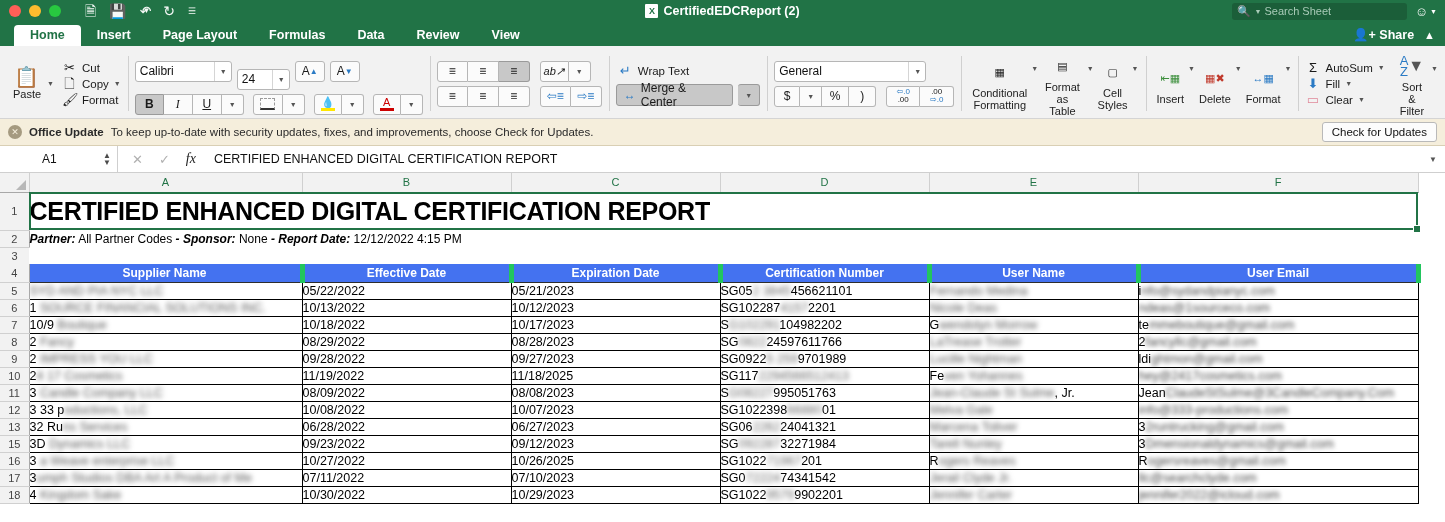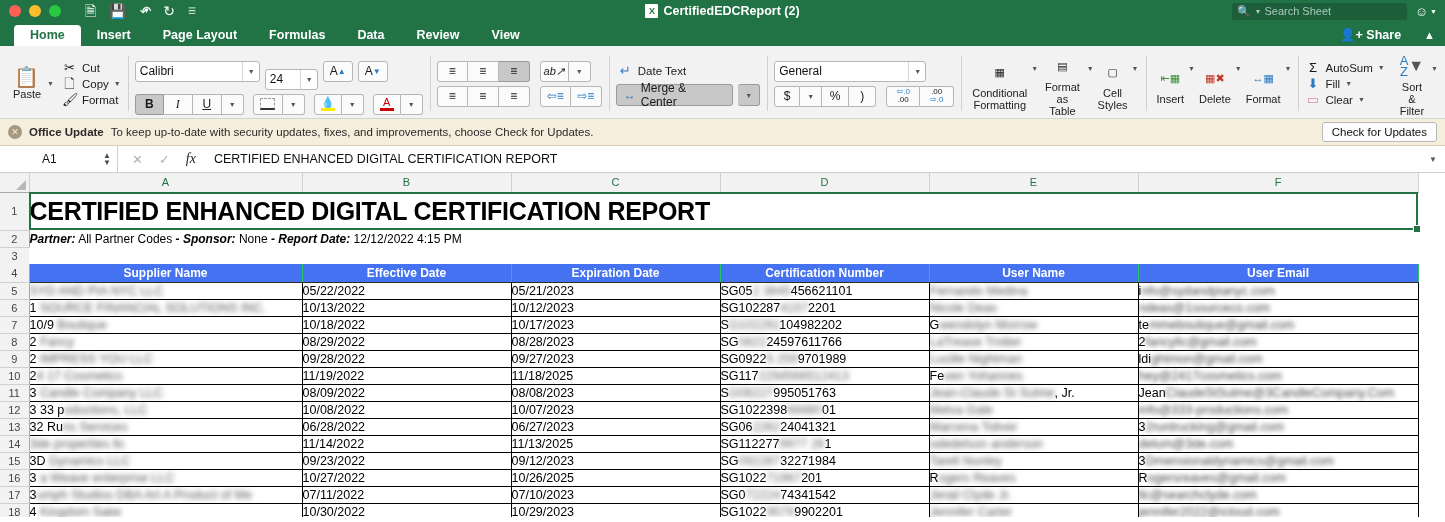--- a/index.html
+++ b/index.html
@@ -50,21 +50,21 @@
   .smiley { color: #ffffff; font-size: 13px; display:flex; align-items:center; gap:2px; }
 
   
   .tabbar { height: 24px; background: #217346; display: flex; align-items: flex-end; position: relative; }
   .tab {
     color: #ffffff; font-size: 12.5px; font-weight: bold;
     padding: 3px 16px 4px 16px; cursor: default; white-space: nowrap;
   }
   .tab.active { background: #ffffff; color: #217346; border-radius: 4px 4px 0 0; }
   .share-area {
-    margin-left: auto; display: flex; align-items: center; gap: 23px;
+    margin-left: auto; display: flex; align-items: center; gap: 10px;
     padding: 0 10px 4px 0; color: #ffffff; font-size: 12.5px; font-weight: bold;
   }
 
   
   .ribbon {
     height: 73px; background: #f2f2f2;
     border-bottom: 1px solid #d4d4d4;
     display: flex; align-items: stretch;
     padding: 3px 0 0 0;
   }
@@ -185,21 +185,21 @@
   .sel-outline::after {
     content: ""; position: absolute; right: -3px; bottom: -3px;
     width: 6px; height: 6px; background: #217346; border: 1px solid #fff;
   }
   .subcell { font-size: 12px; color: #000; white-space: nowrap; padding-left: 4px; }
   .subcell b { font-weight: bold; font-style: italic; }
 
   .hdrcell {
     background: #4472f0; color: #ffffff; font-weight: bold;
     font-size: 12px; text-align: center; height: 18px;
-    border-right: 1px solid #22c55e; border-bottom: 1px solid #2d2d2d;
+    border-right: 5px solid #22c55e; border-bottom: 1px solid #2d2d2d;
   }
 
   
   .blur { filter: blur(2.6px); color: #5a5a5a; }
   .blur-mid { filter: blur(2.2px); color: #4a4a4a; }
   .partial .clear { filter: none; color: #000; }
   .partial .hid { filter: blur(2.8px); color: #6a6a6a; }
 </style>
 </head>
 <body>
@@ -270,21 +270,21 @@
       <div class="srow">
         <span class="gi">🖌</span>
         <span>Format</span>
       </div>
     </div>
   </div>
 
   <div class="rgroup">
     <div class="rowpair">
       <div class="hrow">
-        <div class="ctrl" style="width:125px;">
+        <div class="ctrl" style="width:97px;">
           <span>Calibri</span>
           <span class="dd">▼</span>
         </div>
         <div class="ctrl" style="width:53px;margin-top:16px;">
           <span>24</span>
           <span class="dd">▼</span>
         </div>
         <div class="btn" style="width:30px;">
           <span>A</span>
             <span style="color:#2a7ac4;font-size:8px;">▲</span>
@@ -359,21 +359,21 @@
           <div class="btn" style="width:31px;color:#2a7ac4;">⇨≡</div>
         </div>
       </div>
     </div>
   </div>
 
   <div class="rgroup">
     <div class="rowpair">
       <div class="srow" style="padding:3px 2px;">
         <span class="gi" style="color:#2a7ac4;">↵</span>
-        <span>Date Text</span>
+        <span>Wrap Text</span>
       </div>
       <div class="hrow">
         <div class="btn on" style="height:22px;padding:0 7px;">
           <span class="gi" style="color:#2a7ac4;">↔</span>
           <span style="margin-left:5px;">Merge &amp; Center</span>
         </div>
         <div class="btn on" style="width:15px;height:22px;border-left:0;">
             <span class="caret">▼</span>
           </div>
       </div>
@@ -616,29 +616,20 @@
         <tr style="height: 17px;">
           <td class="rowhdr">13</td>
           <td class="cell"><span>32 Ru</span><span class="blur">ns Services</span></td>
           <td class="cell">06/28/2022</td>
           <td class="cell">06/27/2023</td>
           <td class="cell partial"><span class="clear">SG06</span><span class="hid">2262</span><span class="clear">24041321</span></td>
           <td class="cell"><span class="blur">Marcena Toliver</span></td>
           <td class="cell partial"><span class="clear">3</span><span class="blur-mid">2runtrucking@gmail.com</span></td>
         </tr>
         <tr style="height: 17px;">
-          <td class="rowhdr">14</td>
-          <td class="cell"><span class="blur">3de properties llc</span></td>
-          <td class="cell">11/14/2022</td>
-          <td class="cell">11/13/2025</td>
-          <td class="cell partial"><span class="clear">SG112277</span><span class="hid">9977 26</span><span class="clear">1</span></td>
-          <td class="cell"><span class="blur">odedelson anderson</span></td>
-          <td class="cell partial"><span class="blur-mid">delum@3de.com</span></td>
-        </tr>
-        <tr style="height: 17px;">
           <td class="rowhdr">15</td>
           <td class="cell"><span>3D</span><span class="blur"> Dynamics LLC</span></td>
           <td class="cell">09/23/2022</td>
           <td class="cell">09/12/2023</td>
           <td class="cell partial"><span class="clear">SG</span><span class="hid">092287</span><span class="clear">32271984</span></td>
           <td class="cell"><span class="blur">Tarell Nunley</span></td>
           <td class="cell partial"><span class="clear">3</span><span class="blur-mid">Dmensionaldynamics@gmail.com</span></td>
         </tr>
         <tr style="height: 17px; padding-left: 48px;">
           <td class="rowhdr">16</td>

